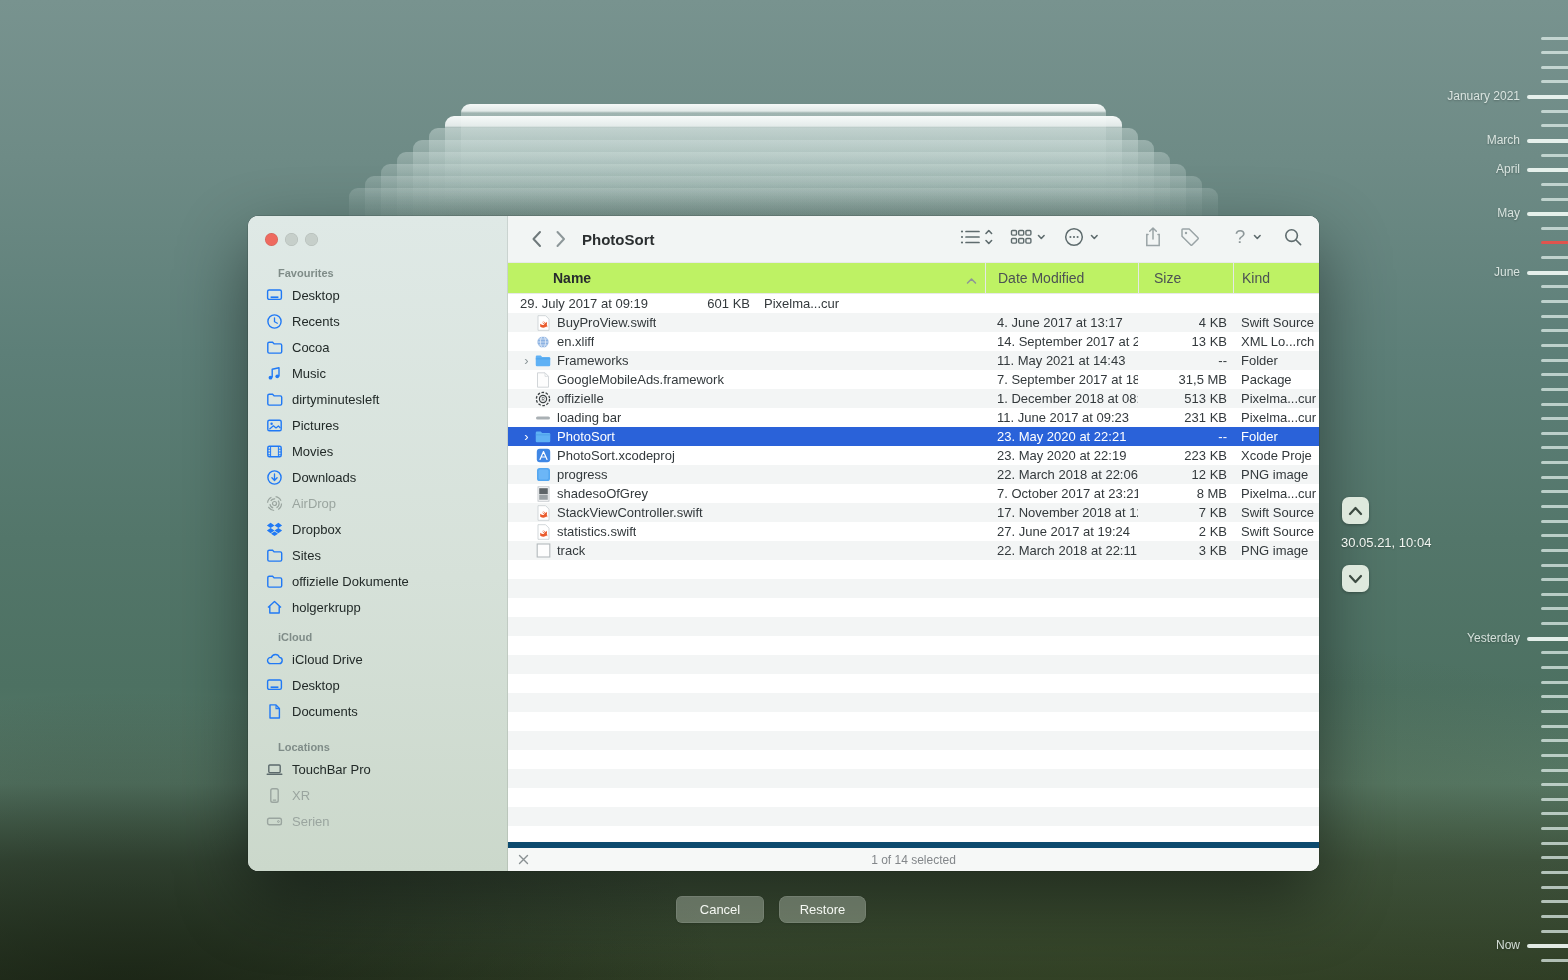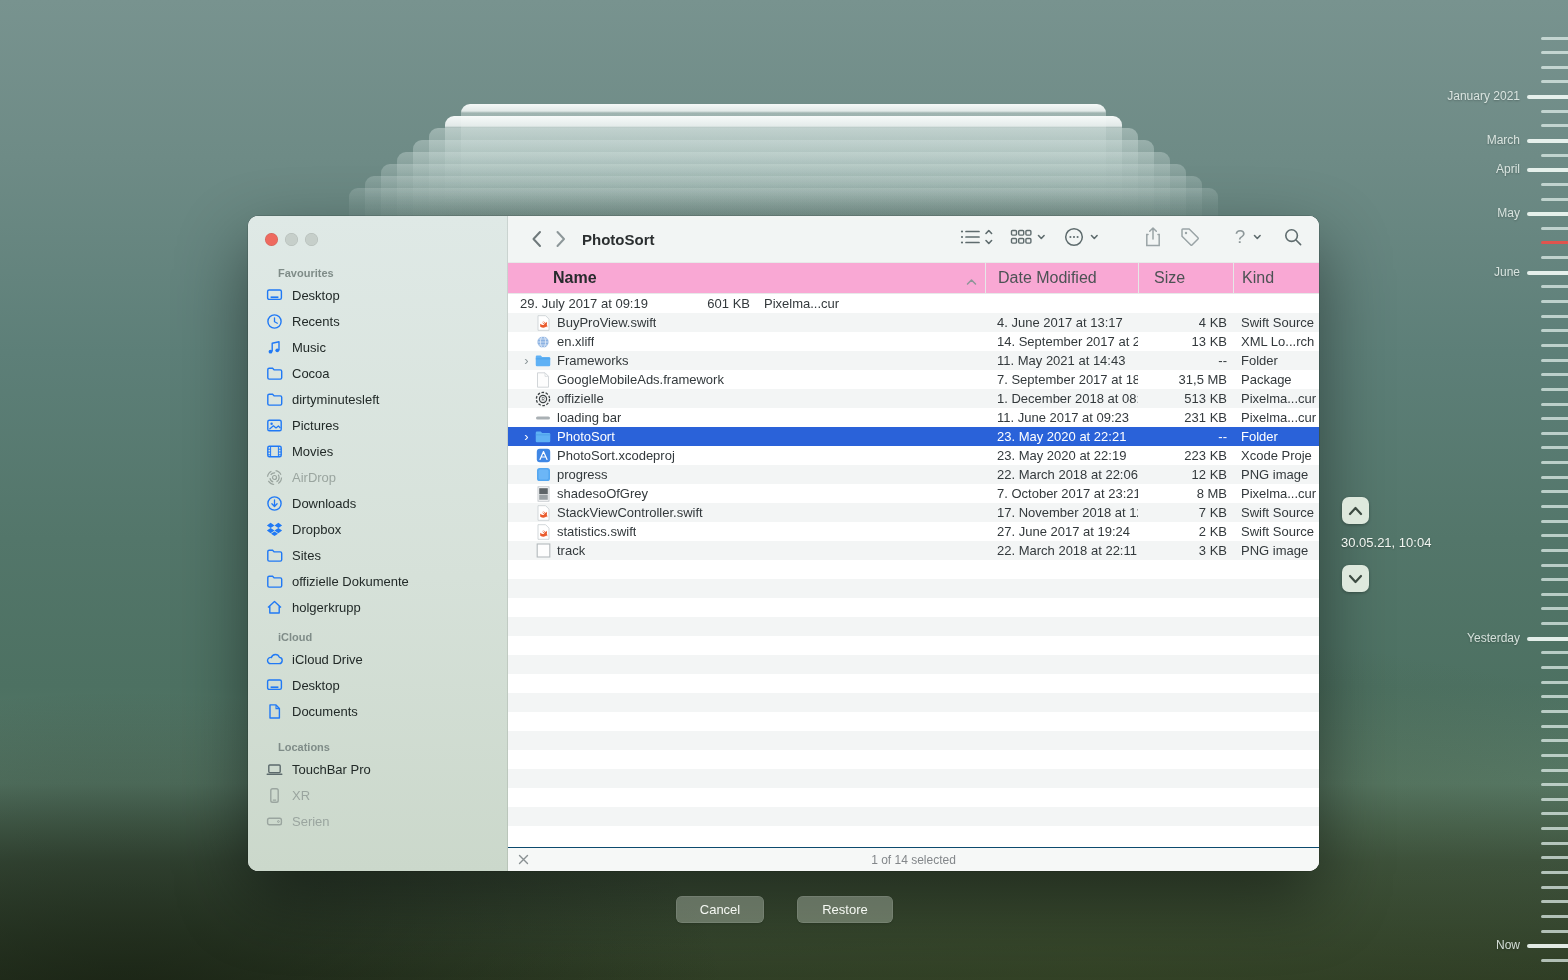--- a/index.html
+++ b/index.html
@@ -39,21 +39,21 @@
   
   .main{flex:1;min-width:0;display:flex;flex-direction:column;background:#fff;}
   .toolbar{height:46px;flex:none;background:#f2f5f4;display:flex;align-items:center;padding:0 16px;border-bottom:1px solid #e7eae9;}
   .navbtn{width:24px;height:24px;display:flex;align-items:center;justify-content:center;color:#7c8688;}
   .wtitle{font-size:15px;font-weight:700;color:#2b2f30;margin-left:10px;}
   .tbicons{margin-left:auto;display:flex;align-items:center;gap:17px;color:#6e787a;}
   .tbi{display:flex;align-items:center;justify-content:center;height:26px;}
   .tbi.mlshare{margin-left:28px;}
   .tbi.mltag{margin-right:14px;}
   
-  .heads{height:30px;flex:none;display:flex;align-items:stretch;font-size:16px;color:#4c5254;border-bottom:1px solid #e7e9e9;background:#f9a8d4;justify-content:space-between;}
+  .heads{height:30px;flex:none;display:flex;align-items:stretch;font-size:14px;color:#4c5254;border-bottom:1px solid #e7e9e9;background:#bef264;justify-content:space-between;}
   .hc{display:flex;align-items:center;box-sizing:border-box;}
   .hc-name{width:477px;padding-left:45px;font-weight:700;color:#272b2d;position:relative;}
   .sortchev{position:absolute;right:8px;top:9px;color:#8d9597;}
   .hc-date{width:153px;padding-left:12px;border-left:1px solid #e5e8e7;}
   .hc-size{width:95px;padding-left:15px;border-left:1px solid #e5e8e7;}
   .hc-kind{flex:1;padding-left:8px;border-left:1px solid #e5e8e7;}
   
   .list{flex:1;min-height:0;display:flex;flex-direction:column;overflow:hidden;}
   .row{height:19px;flex:none;display:flex;align-items:center;font-size:13px;color:#33393c;}
   .row.alt{background:#f3f5f5;}
@@ -61,39 +61,39 @@
   .row.selected .disc{color:#fff;}
   .c-name{width:477px;flex:none;display:flex;align-items:center;box-sizing:border-box;padding-left:12px;overflow:hidden;white-space:nowrap;}
   .disc{width:13px;flex:none;font-size:13px;line-height:1;color:#8a9497;text-align:center;}
   .ficon{width:16px;height:16px;flex:none;margin:0 6px 0 2px;display:flex;align-items:center;justify-content:center;}
   .fname{white-space:nowrap;overflow:hidden;}
   .c-date{width:153px;flex:none;box-sizing:border-box;padding-left:12px;white-space:nowrap;overflow:hidden;}
   .c-size{width:95px;flex:none;box-sizing:border-box;text-align:right;padding-right:6px;white-space:nowrap;}
   .c-kind{flex:1;min-width:0;box-sizing:border-box;padding-left:8px;white-space:nowrap;overflow:hidden;}
   .filler{flex:1;background:repeating-linear-gradient(180deg,#fff 0 19px,#f3f5f5 19px 38px);}
   
-  .status{height:23px;flex:none;border-top:1px solid #0c4a6e;background:#f6f8f7;position:relative;display:flex;align-items:center;margin-top:8px;}
+  .status{height:23px;flex:none;border-top:6px solid #0c4a6e;background:#f6f8f7;position:relative;display:flex;align-items:center;margin-top:8px;}
   .closex{position:absolute;left:9px;top:4px;color:#8a9193;}
   .stattext{position:absolute;left:0;right:0;text-align:center;font-size:12px;color:#83878a;}
   
   #timeline{position:absolute;right:0;top:0;width:170px;height:788px;}
   .tick{position:absolute;right:0;height:3px;border-radius:2px 0 0 2px;background:rgba(226,240,235,.72);width:27px;}
   .tick.long{width:41px;height:4px;background:rgba(240,248,244,.92);}
   .tick.red{background:#df544e;}
   .ticklabel{position:absolute;right:48px;transform:translateY(-56%);font-size:12px;color:rgba(233,242,238,.88);white-space:nowrap;text-shadow:0 1px 2px rgba(0,0,0,.25);}
   
   .tmbtn{position:absolute;left:1342px;width:27px;height:27px;border-radius:7px;background:rgba(230,239,228,.95);
     box-shadow:0 1px 3px rgba(0,0,0,.3);display:flex;align-items:center;justify-content:center;}
   .tmstamp{position:absolute;left:1341px;top:535px;font-size:13px;color:#f2f6f1;text-shadow:0 1px 2px rgba(0,0,0,.3);white-space:nowrap;}
   
   .dlgbtn{position:absolute;top:896px;height:27px;border-radius:6px;background:rgba(196,208,194,.38);
     color:#f5f8f3;font-size:13px;display:flex;align-items:center;justify-content:center;
     box-shadow:inset 0 0 0 .5px rgba(255,255,255,.18),0 1px 2px rgba(0,0,0,.15);}
   #cancelbtn{left:676px;width:88px;}
-  #restorebtn{left:797px;width:96px;}
+  #restorebtn{left:779px;width:87px;border-radius:8px;}
 </style>
 </head>
 <body>
 
 <div class="bg"></div>
 <div id="cascade">
     <div class="cas" style="top: 104px; left: 461px; width: 645px; height: 142px; background: linear-gradient(rgba(250, 253, 252, 0.96) 0px, rgba(235, 241, 240, 0.92) 7px, rgba(198, 213, 210, 0.55) 9px, rgba(150, 176, 171, 0.34) 45%, rgba(66, 96, 88, 0.38) 100%);"></div>
     <div class="cas" style="top: 116px; left: 445px; width: 677px; height: 130px; background: linear-gradient(rgba(250, 253, 252, 0.96) 0px, rgba(235, 241, 240, 0.92) 10px, rgba(198, 213, 210, 0.55) 12px, rgba(150, 176, 171, 0.34) 45%, rgba(66, 96, 88, 0.38) 100%);"></div>
     <div class="cas" style="top: 128px; left: 429px; width: 709px; height: 118px; background: linear-gradient(rgba(213, 227, 224, 0.5) 0px, rgba(168, 191, 186, 0.34) 30%, rgba(76, 106, 97, 0.34) 100%); opacity: 0.91;"></div>
     <div class="cas" style="top: 140px; left: 413px; width: 741px; height: 106px; background: linear-gradient(rgba(213, 227, 224, 0.5) 0px, rgba(168, 191, 186, 0.34) 30%, rgba(76, 106, 97, 0.34) 100%); opacity: 0.82;"></div>
@@ -199,41 +199,41 @@
             <svg width="17" height="17" viewBox="0 0 17 17">
               <circle cx="8.5" cy="8.5" r="6.6" fill="none" stroke="#2079f5" stroke-width="1.4"></circle>
               <path d="M8.5 4.8 V8.7 L11.3 10.2" fill="none" stroke="#2079f5" stroke-width="1.3" stroke-linecap="round"></path>
             </svg>
           </span>
           <span>Recents</span>
         </div>
         <div class="sb-item">
           <span class="sbicon">
             <svg width="17" height="17" viewBox="0 0 17 17">
+              <path d="M1.8 4.6 q0-1.4 1.4-1.4 h3.4 l1.5 1.7 h6.2 q1.4 0 1.4 1.4 v6.4 q0 1.4-1.4 1.4 H3.2 q-1.4 0-1.4-1.4 z" fill="none" stroke="#2079f5" stroke-width="1.4"></path>
+            </svg>
+          </span>
+          <span>Cocoa</span>
+        </div>
+        <div class="sb-item">
+          <span class="sbicon">
+            <svg width="17" height="17" viewBox="0 0 17 17">
               <path d="M6.2 12.6 V4.2 L13 2.8 V11.2" fill="none" stroke="#2079f5" stroke-width="1.4" stroke-linejoin="round"></path>
               <circle cx="4.5" cy="12.7" r="1.9" fill="#2079f5"></circle>
               <circle cx="11.3" cy="11.3" r="1.9" fill="#2079f5"></circle>
             </svg>
           </span>
           <span>Music</span>
         </div>
         <div class="sb-item">
           <span class="sbicon">
             <svg width="17" height="17" viewBox="0 0 17 17">
               <path d="M1.8 4.6 q0-1.4 1.4-1.4 h3.4 l1.5 1.7 h6.2 q1.4 0 1.4 1.4 v6.4 q0 1.4-1.4 1.4 H3.2 q-1.4 0-1.4-1.4 z" fill="none" stroke="#2079f5" stroke-width="1.4"></path>
             </svg>
           </span>
-          <span>Cocoa</span>
-        </div>
-        <div class="sb-item">
-          <span class="sbicon">
-            <svg width="17" height="17" viewBox="0 0 17 17">
-              <path d="M1.8 4.6 q0-1.4 1.4-1.4 h3.4 l1.5 1.7 h6.2 q1.4 0 1.4 1.4 v6.4 q0 1.4-1.4 1.4 H3.2 q-1.4 0-1.4-1.4 z" fill="none" stroke="#2079f5" stroke-width="1.4"></path>
-            </svg>
-          </span>
           <span>dirtyminutesleft</span>
         </div>
         <div class="sb-item">
           <span class="sbicon">
             <svg width="17" height="17" viewBox="0 0 17 17">
               <rect x="1.8" y="3.2" width="13.4" height="10.6" rx="1.6" fill="none" stroke="#2079f5" stroke-width="1.4"></rect>
               <circle cx="5.6" cy="6.8" r="1.2" fill="#2079f5"></circle>
               <path d="M3.4 12.2 L7.4 8.8 L10 11 L12.4 9 L14.4 11" fill="none" stroke="#2079f5" stroke-width="1.2" stroke-linejoin="round"></path>
             </svg>
           </span>
@@ -241,38 +241,38 @@
         </div>
         <div class="sb-item">
           <span class="sbicon">
             <svg width="17" height="17" viewBox="0 0 17 17">
               <rect x="1.8" y="3.2" width="13.4" height="10.6" rx="1.6" fill="none" stroke="#2079f5" stroke-width="1.4"></rect>
               <path d="M4.6 3.4 V13.6 M12.4 3.4 V13.6 M1.9 6.2 H4.6 M1.9 9 H4.6 M1.9 11.8 H4.6 M12.4 6.2 H15.1 M12.4 9 H15.1 M12.4 11.8 H15.1" stroke="#2079f5" stroke-width="1"></path>
             </svg>
           </span>
           <span>Movies</span>
         </div>
+        <div class="sb-item">
+          <span class="sbicon">
+            <svg width="17" height="17" viewBox="0 0 17 17">
+              <circle cx="8.5" cy="8.5" r="6.6" fill="none" stroke="#2079f5" stroke-width="1.4"></circle>
+              <path d="M8.5 5 V11 M5.9 8.8 L8.5 11.5 L11.1 8.8" fill="none" stroke="#2079f5" stroke-width="1.3" stroke-linecap="round" stroke-linejoin="round"></path>
+            </svg>
+          </span>
+          <span>Downloads</span>
+        </div>
         <div class="sb-item disabled">
           <span class="sbicon">
             <svg width="17" height="17" viewBox="0 0 17 17">
               <circle cx="8.5" cy="8.5" r="2" fill="none" stroke="#9aa59f" stroke-width="1.2"></circle>
               <circle cx="8.5" cy="8.5" r="4.6" fill="none" stroke="#9aa59f" stroke-width="1.2" stroke-dasharray="5 3.4"></circle>
               <circle cx="8.5" cy="8.5" r="7" fill="none" stroke="#9aa59f" stroke-width="1.2" stroke-dasharray="7 4.3"></circle>
             </svg>
           </span>
           <span>AirDrop</span>
-        </div>
-        <div class="sb-item">
-          <span class="sbicon">
-            <svg width="17" height="17" viewBox="0 0 17 17">
-              <circle cx="8.5" cy="8.5" r="6.6" fill="none" stroke="#2079f5" stroke-width="1.4"></circle>
-              <path d="M8.5 5 V11 M5.9 8.8 L8.5 11.5 L11.1 8.8" fill="none" stroke="#2079f5" stroke-width="1.3" stroke-linecap="round" stroke-linejoin="round"></path>
-            </svg>
-          </span>
-          <span>Downloads</span>
         </div>
         <div class="sb-item">
           <span class="sbicon">
             <svg width="17" height="17" viewBox="0 0 17 17">
               <path d="M4.6 1.8 L8.5 4.4 L4.6 7 L0.9 4.4 Z M12.4 1.8 L16.1 4.4 L12.4 7 L8.5 4.4 Z M4.6 7 L8.5 9.6 L4.6 12.2 L0.9 9.6 Z M12.4 7 L16.1 9.6 L12.4 12.2 L8.5 9.6 Z M8.5 10.4 L12 12.7 L8.5 15 L5 12.7 Z" fill="#2079f5"></path>
             </svg>
           </span>
           <span>Dropbox</span>
         </div>
         <div class="sb-item">

